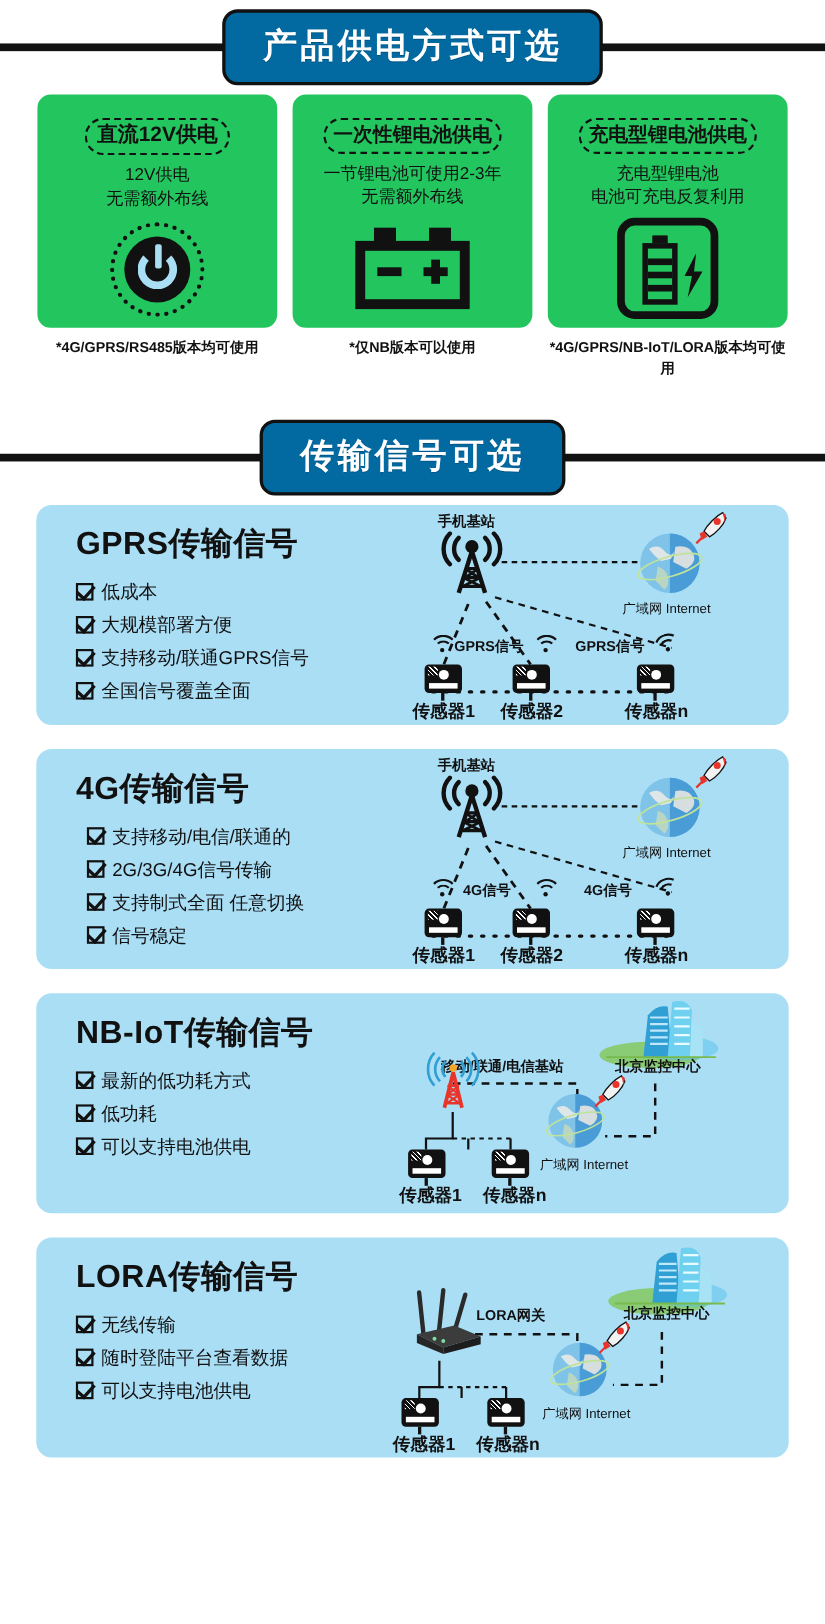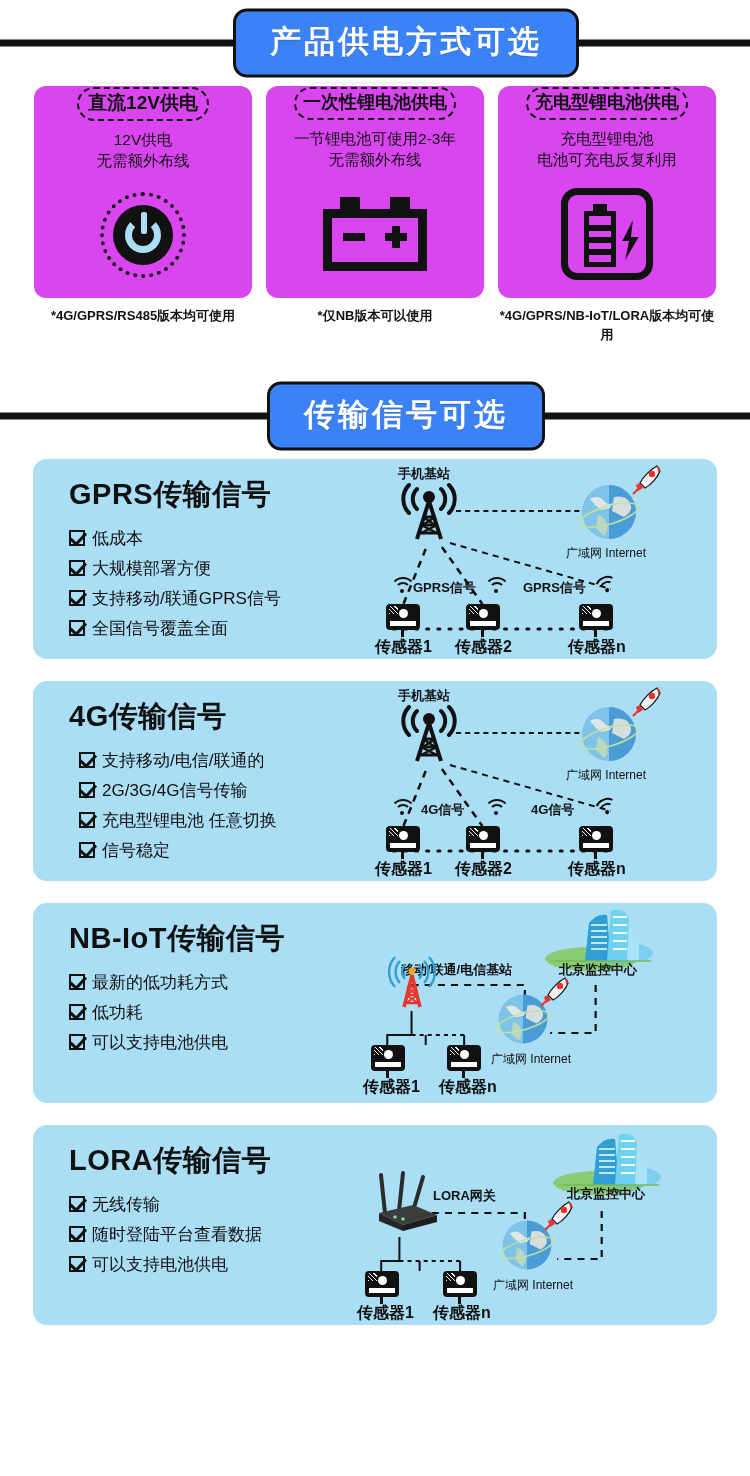--- a/index.html
+++ b/index.html
@@ -7,33 +7,33 @@
   body{
     width:750px;height:1476px;background:#ffffff;
     font-family:"Liberation Sans","DejaVu Sans",sans-serif;
     color:#111;overflow:hidden;position:relative;
   }
   
   .banner-wrap{position:relative;width:750px;height:86px;}
   .banner-rule{position:absolute;left:0;top:50%;width:750px;height:7px;background:#111;transform:translateY(-50%);}
   .banner-box{
     position:absolute;left:50%;top:50%;transform:translate(-50%,-50%);
-    background:#3b82f6;border:3px solid #111;border-radius:14px;
-    padding:9px 34px 12px;white-space:nowrap;margin-left:31px;
+    background:#0369a1;border:3px solid #111;border-radius:14px;
+    padding:9px 34px 12px;white-space:nowrap;
   }
   .banner-box span{
     color:#fff;font-size:31px;font-weight:bold;letter-spacing:3px;
     text-shadow:0 1px 0 rgba(0,0,0,.18);
   }
   
   .cards{display:flex;justify-content:center;gap:14px;padding:0 33px;}
   .card-col{width:218px;display:flex;flex-direction:column;align-items:center;}
   .card{
-    width:218px;height:212px;background:#d946ef;border-radius:12px;
-    display:flex;flex-direction:column;align-items:center;padding-top:1px;
+    width:218px;height:212px;background:#22c55e;border-radius:12px;
+    display:flex;flex-direction:column;align-items:center;padding-top:21px;
     box-sizing:border-box;
   }
   .pill{
     border:2px dashed #111;border-radius:22px;padding:2px 9px 4px;
     font-size:19px;font-weight:bold;white-space:nowrap;line-height:1.25;
   }
   .pill.small{font-size:18px;padding:2px 7px 4px;}
   .card-desc{margin-top:8px;text-align:center;font-size:15.5px;line-height:1.38;font-weight:500;}
   .card-icon{flex:1;display:flex;align-items:center;justify-content:center;width:100%;}
   .footnote{
@@ -324,21 +324,21 @@
       <div class="bullet">
           <span class="chk"></span>
           <span>支持移动/电信/联通的</span>
         </div>
       <div class="bullet">
           <span class="chk"></span>
           <span>2G/3G/4G信号传输</span>
         </div>
       <div class="bullet">
           <span class="chk"></span>
-          <span>充电型锂电池 任意切换</span>
+          <span>支持制式全面 任意切换</span>
         </div>
       <div class="bullet">
           <span class="chk"></span>
           <span>信号稳定</span>
         </div>
     </div>
   </div>
   <div class="panel-right">
     <svg class="conn" viewBox="0 0 350 200" preserveAspectRatio="none">
       <path d="M92 52 L230 52" stroke="#111" stroke-width="2" fill="none" stroke-dasharray="5 4"></path>

